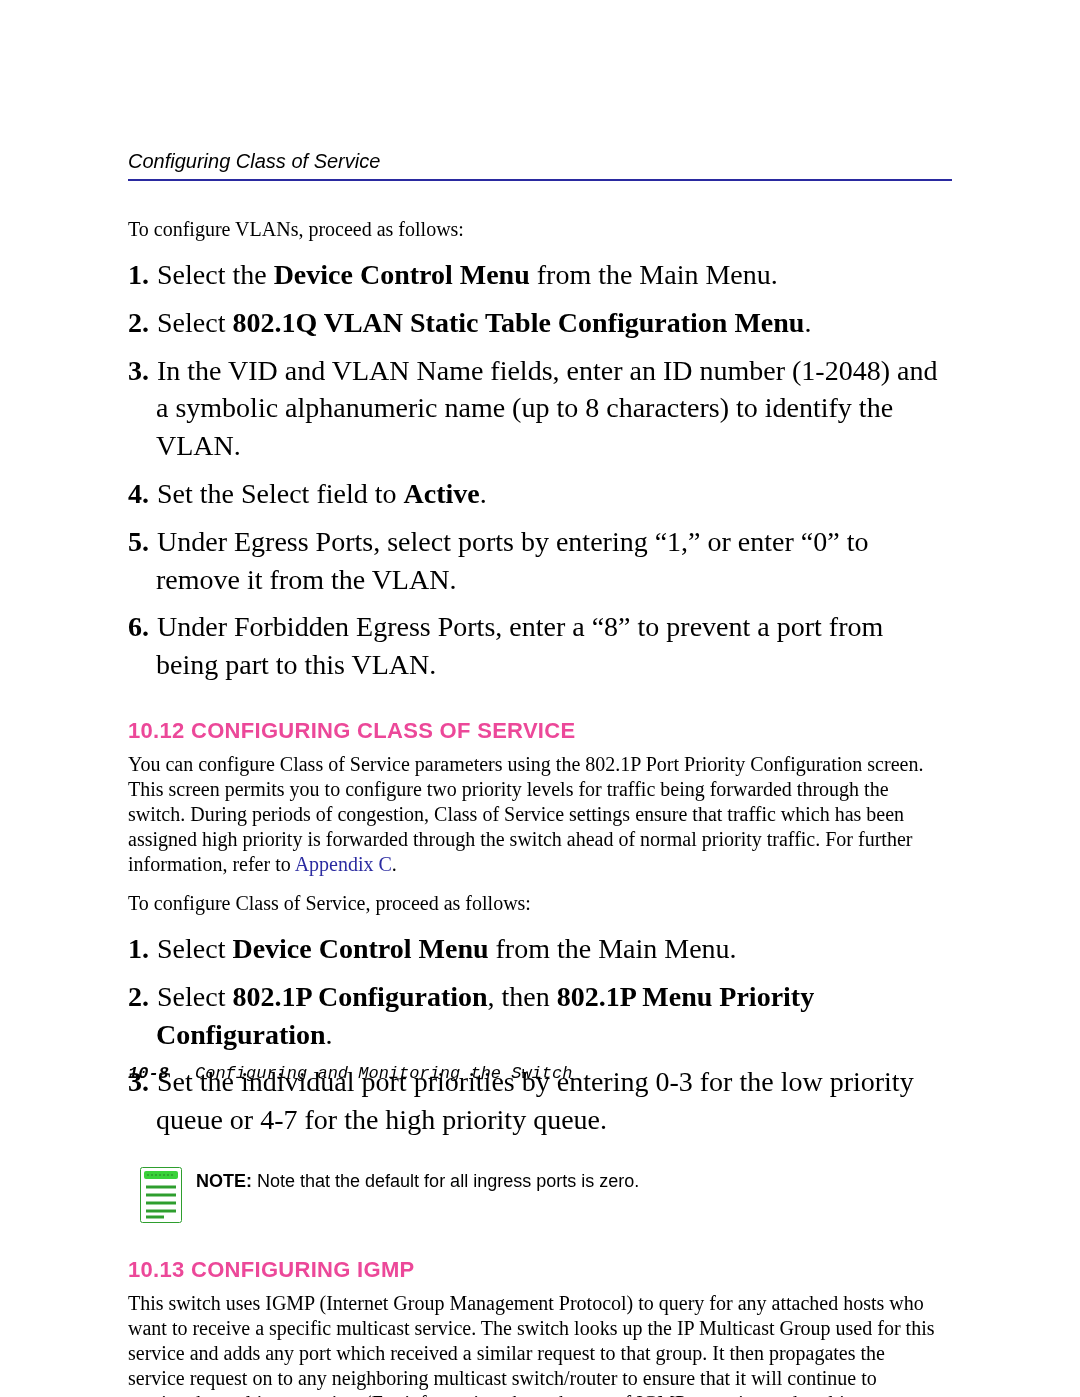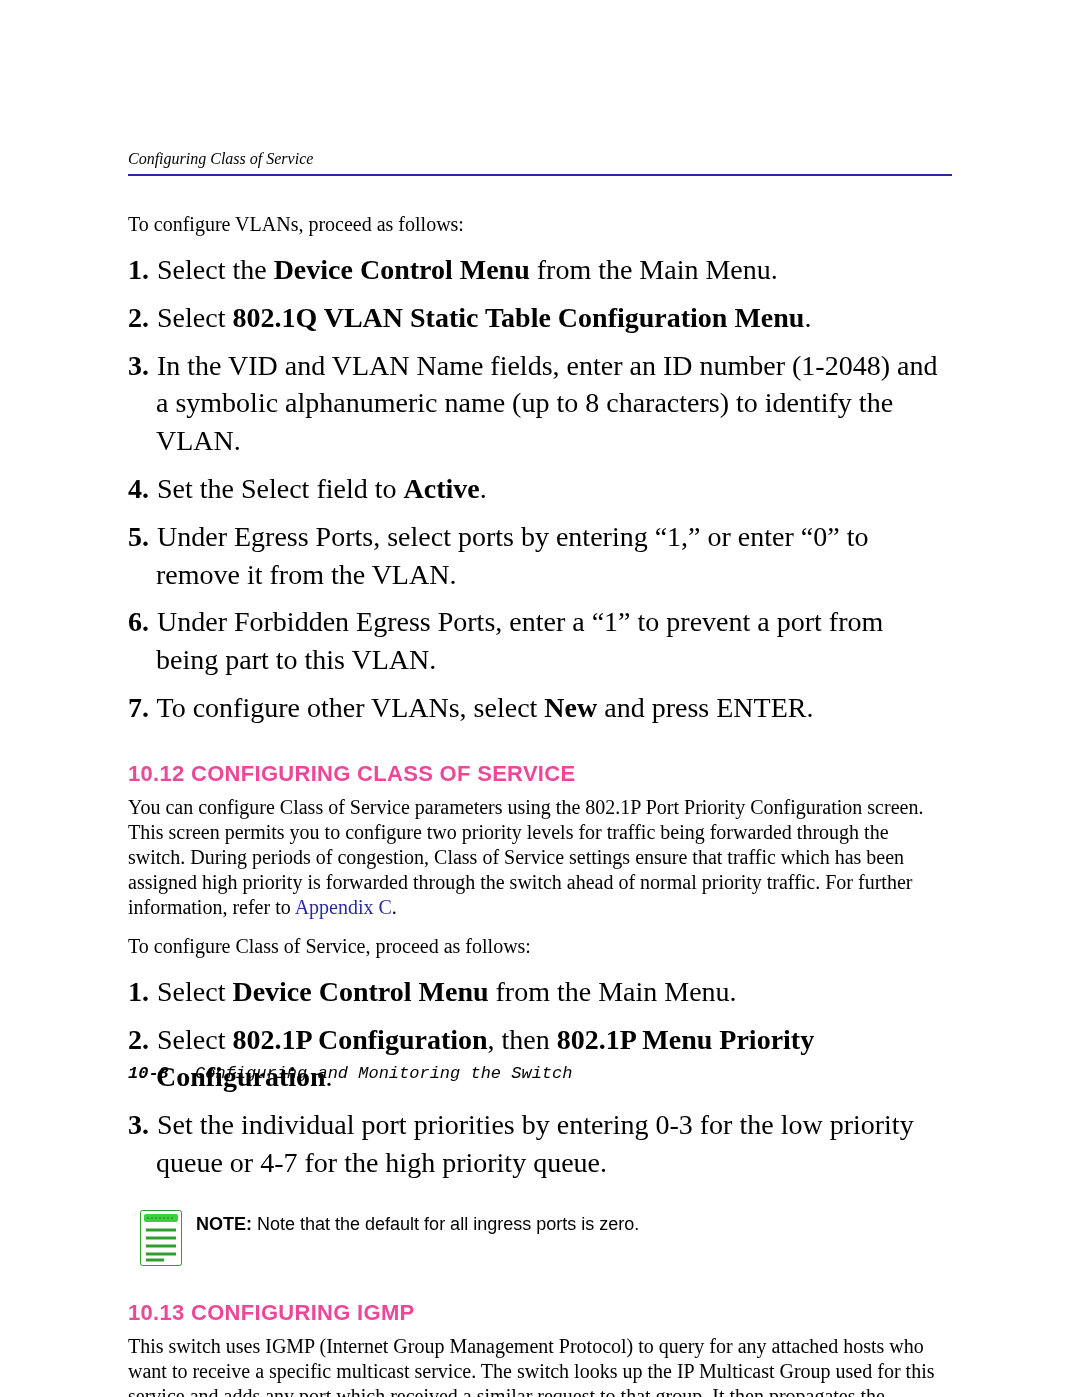--- a/index.html
+++ b/index.html
@@ -15,23 +15,23 @@
     width: 1080px;
     height: 1397px;
   }
   .content {
     position: absolute;
     left: 128px;
     top: 150px;
     width: 824px;
   }
   .running-head {
-    font-family: Liberation Serif, serif;
+    font-family: Liberation Sans, sans-serif;
     font-style: italic;
-    font-size: 16px;
+    font-size: 20px;
     color: #000;
     margin-bottom: 6px;
   }
   .hr {
     height: 2px;
     background: #2a2aa0;
     margin-bottom: 36px;
   }
   .para {
     font-size: 20px;
@@ -128,25 +128,21 @@
       <li>
         <span class="num">4.</span>
         <span class="step-body"><span>Set the Select field to </span><span class="bold">Active</span><span>.</span></span>
       </li>
       <li>
         <span class="num">5.</span>
         <span class="step-body"><span>Under Egress Ports, select ports by entering “1,” or enter “0” to remove it from the VLAN.</span></span>
       </li>
       <li>
         <span class="num">6.</span>
-        <span class="step-body"><span>Under Forbidden Egress Ports, enter a “1” to prevent a port from being part to this VLAN.</span></span>
-      </li>
-      <li>
-        <span class="num">7.</span>
-        <span class="step-body"><span>To configure other VLANs, select </span><span class="bold">New</span><span> and press ENTER.</span></span>
+        <span class="step-body"><span>Under Forbidden Egress Ports, enter a “8” to prevent a port from being part to this VLAN.</span></span>
       </li>
     </ol>
 
     <h2 class="section">10.12 CONFIGURING CLASS OF SERVICE</h2>
     <p class="para">
       <span>You can configure Class of Service parameters using the 802.1P Port Priority Configuration screen. This screen permits you to configure two priority levels for traffic being forwarded through the switch. During periods of congestion, Class of Service settings ensure that traffic which has been assigned high priority is forwarded through the switch ahead of normal priority traffic. For further information, refer to </span><span class="link">Appendix C</span><span>.</span>
     </p>
     <p class="para">To configure Class of Service, proceed as follows:</p>
 
     <ol class="steps">

